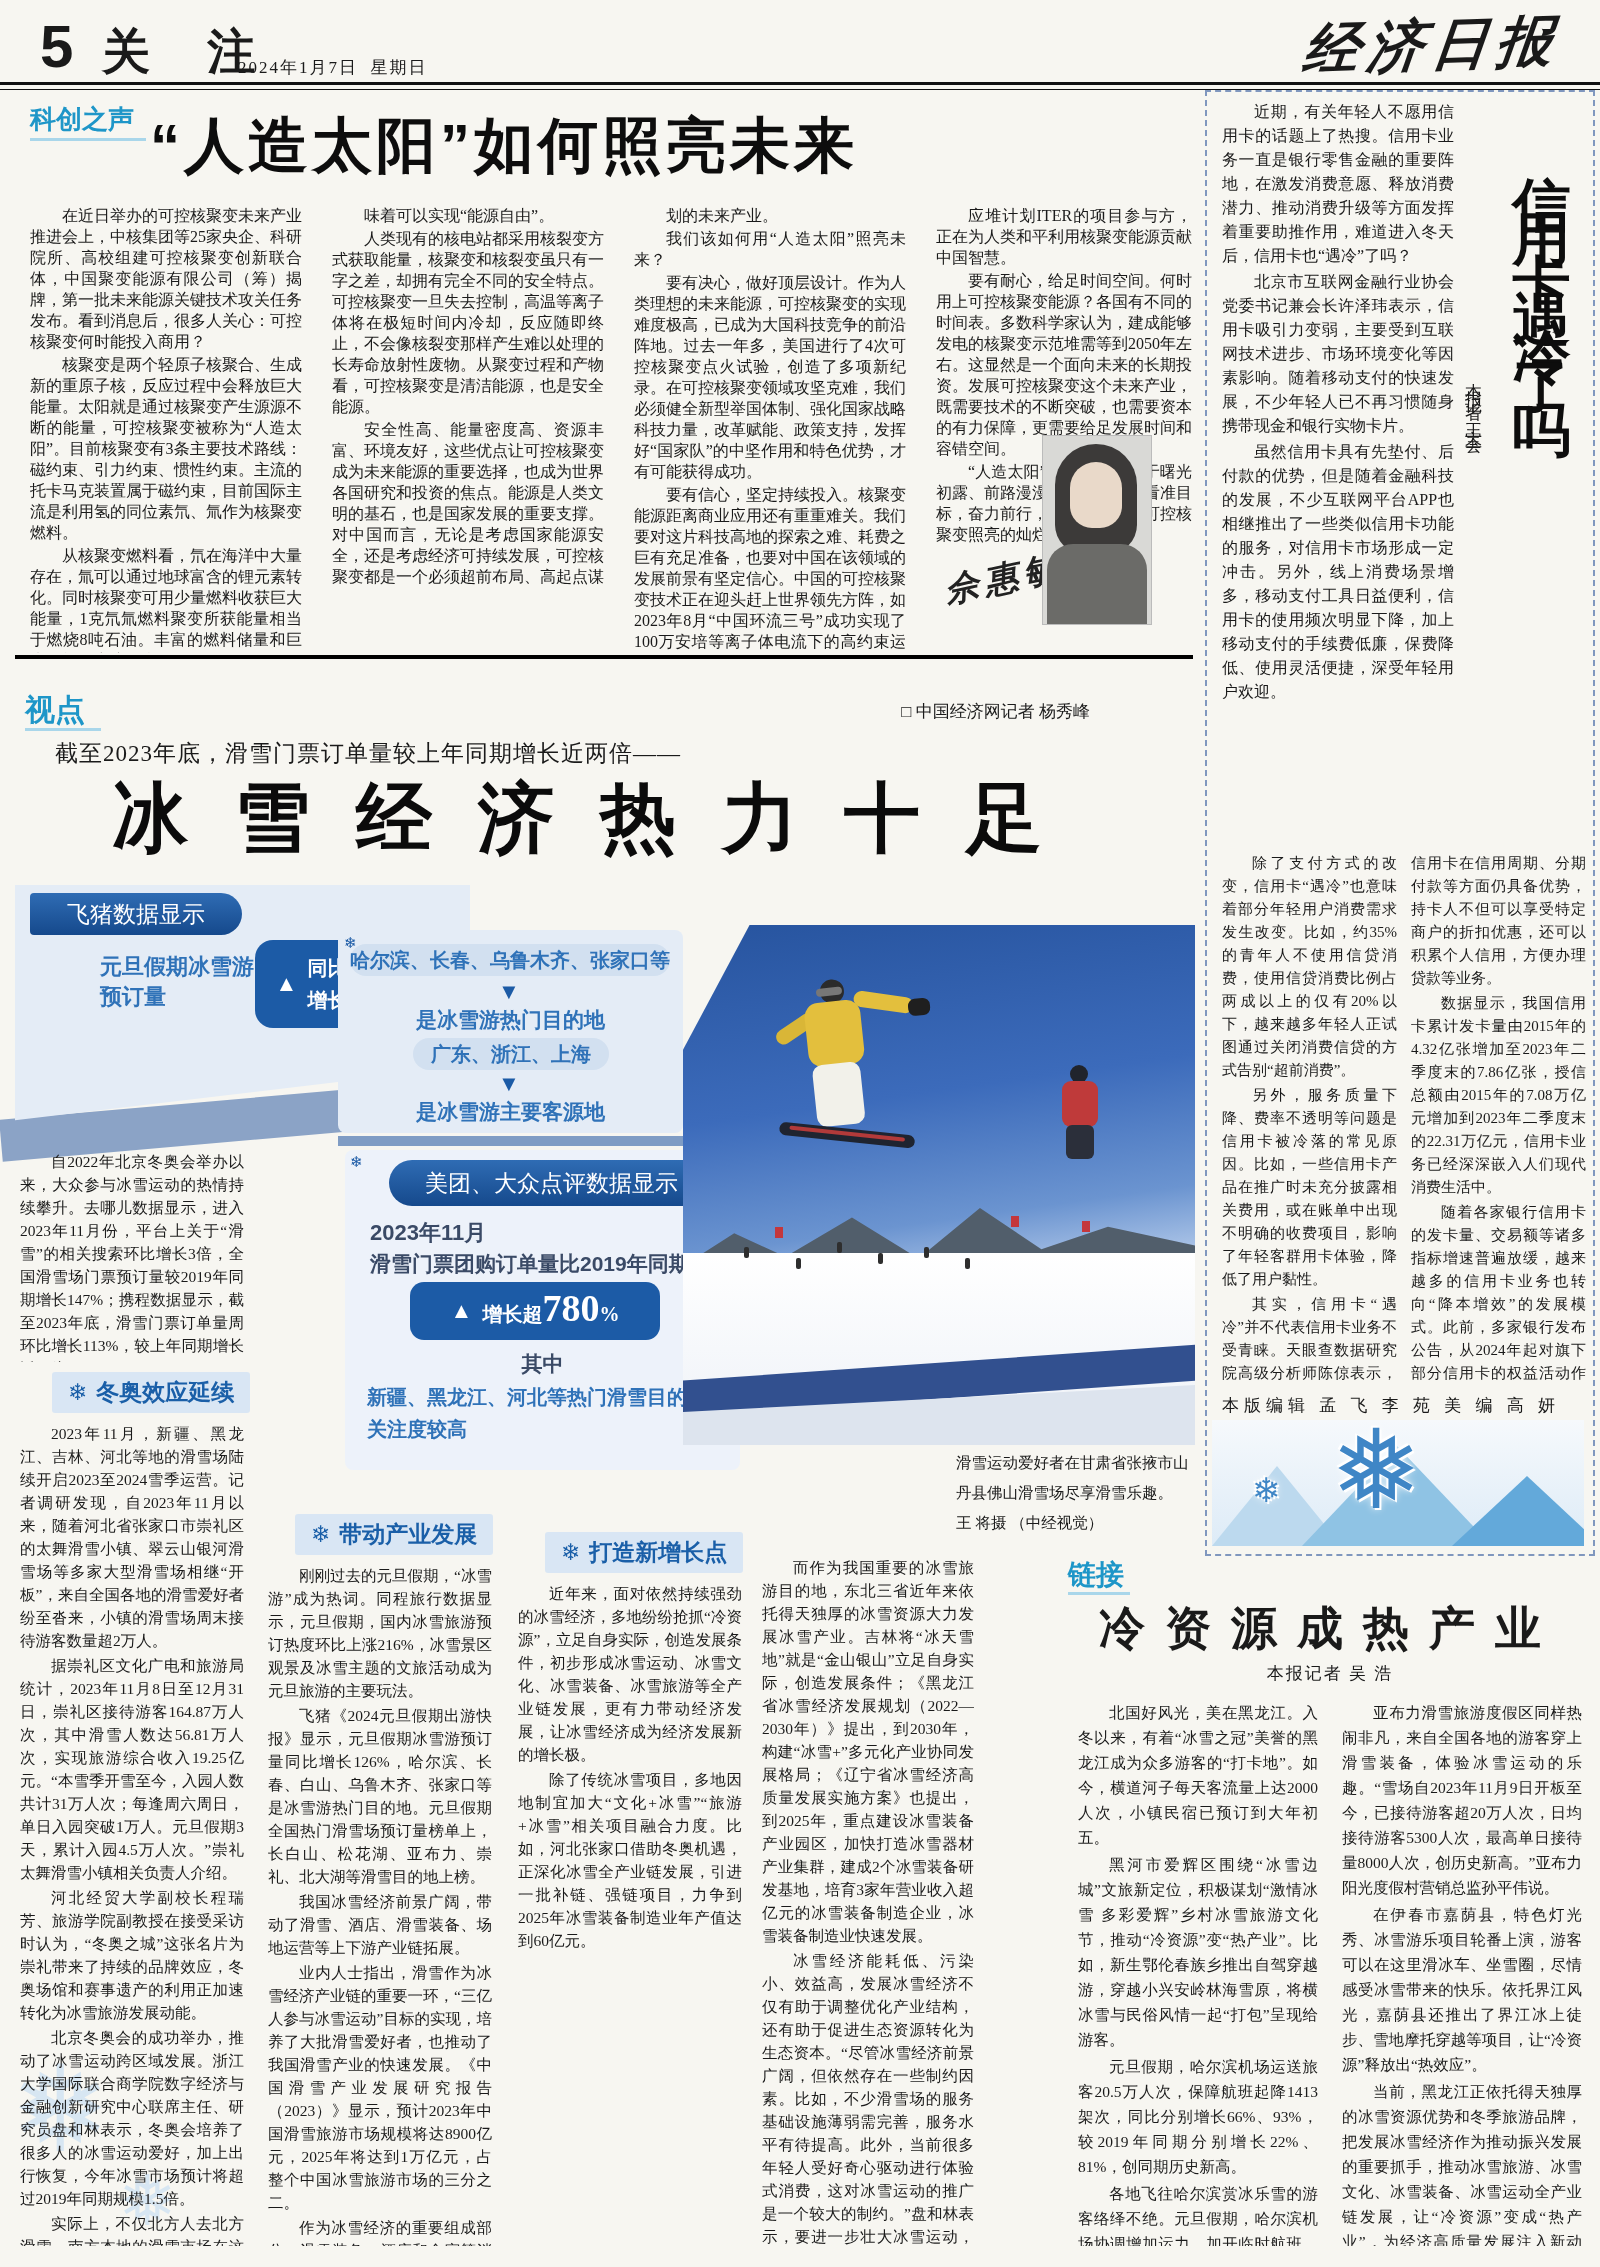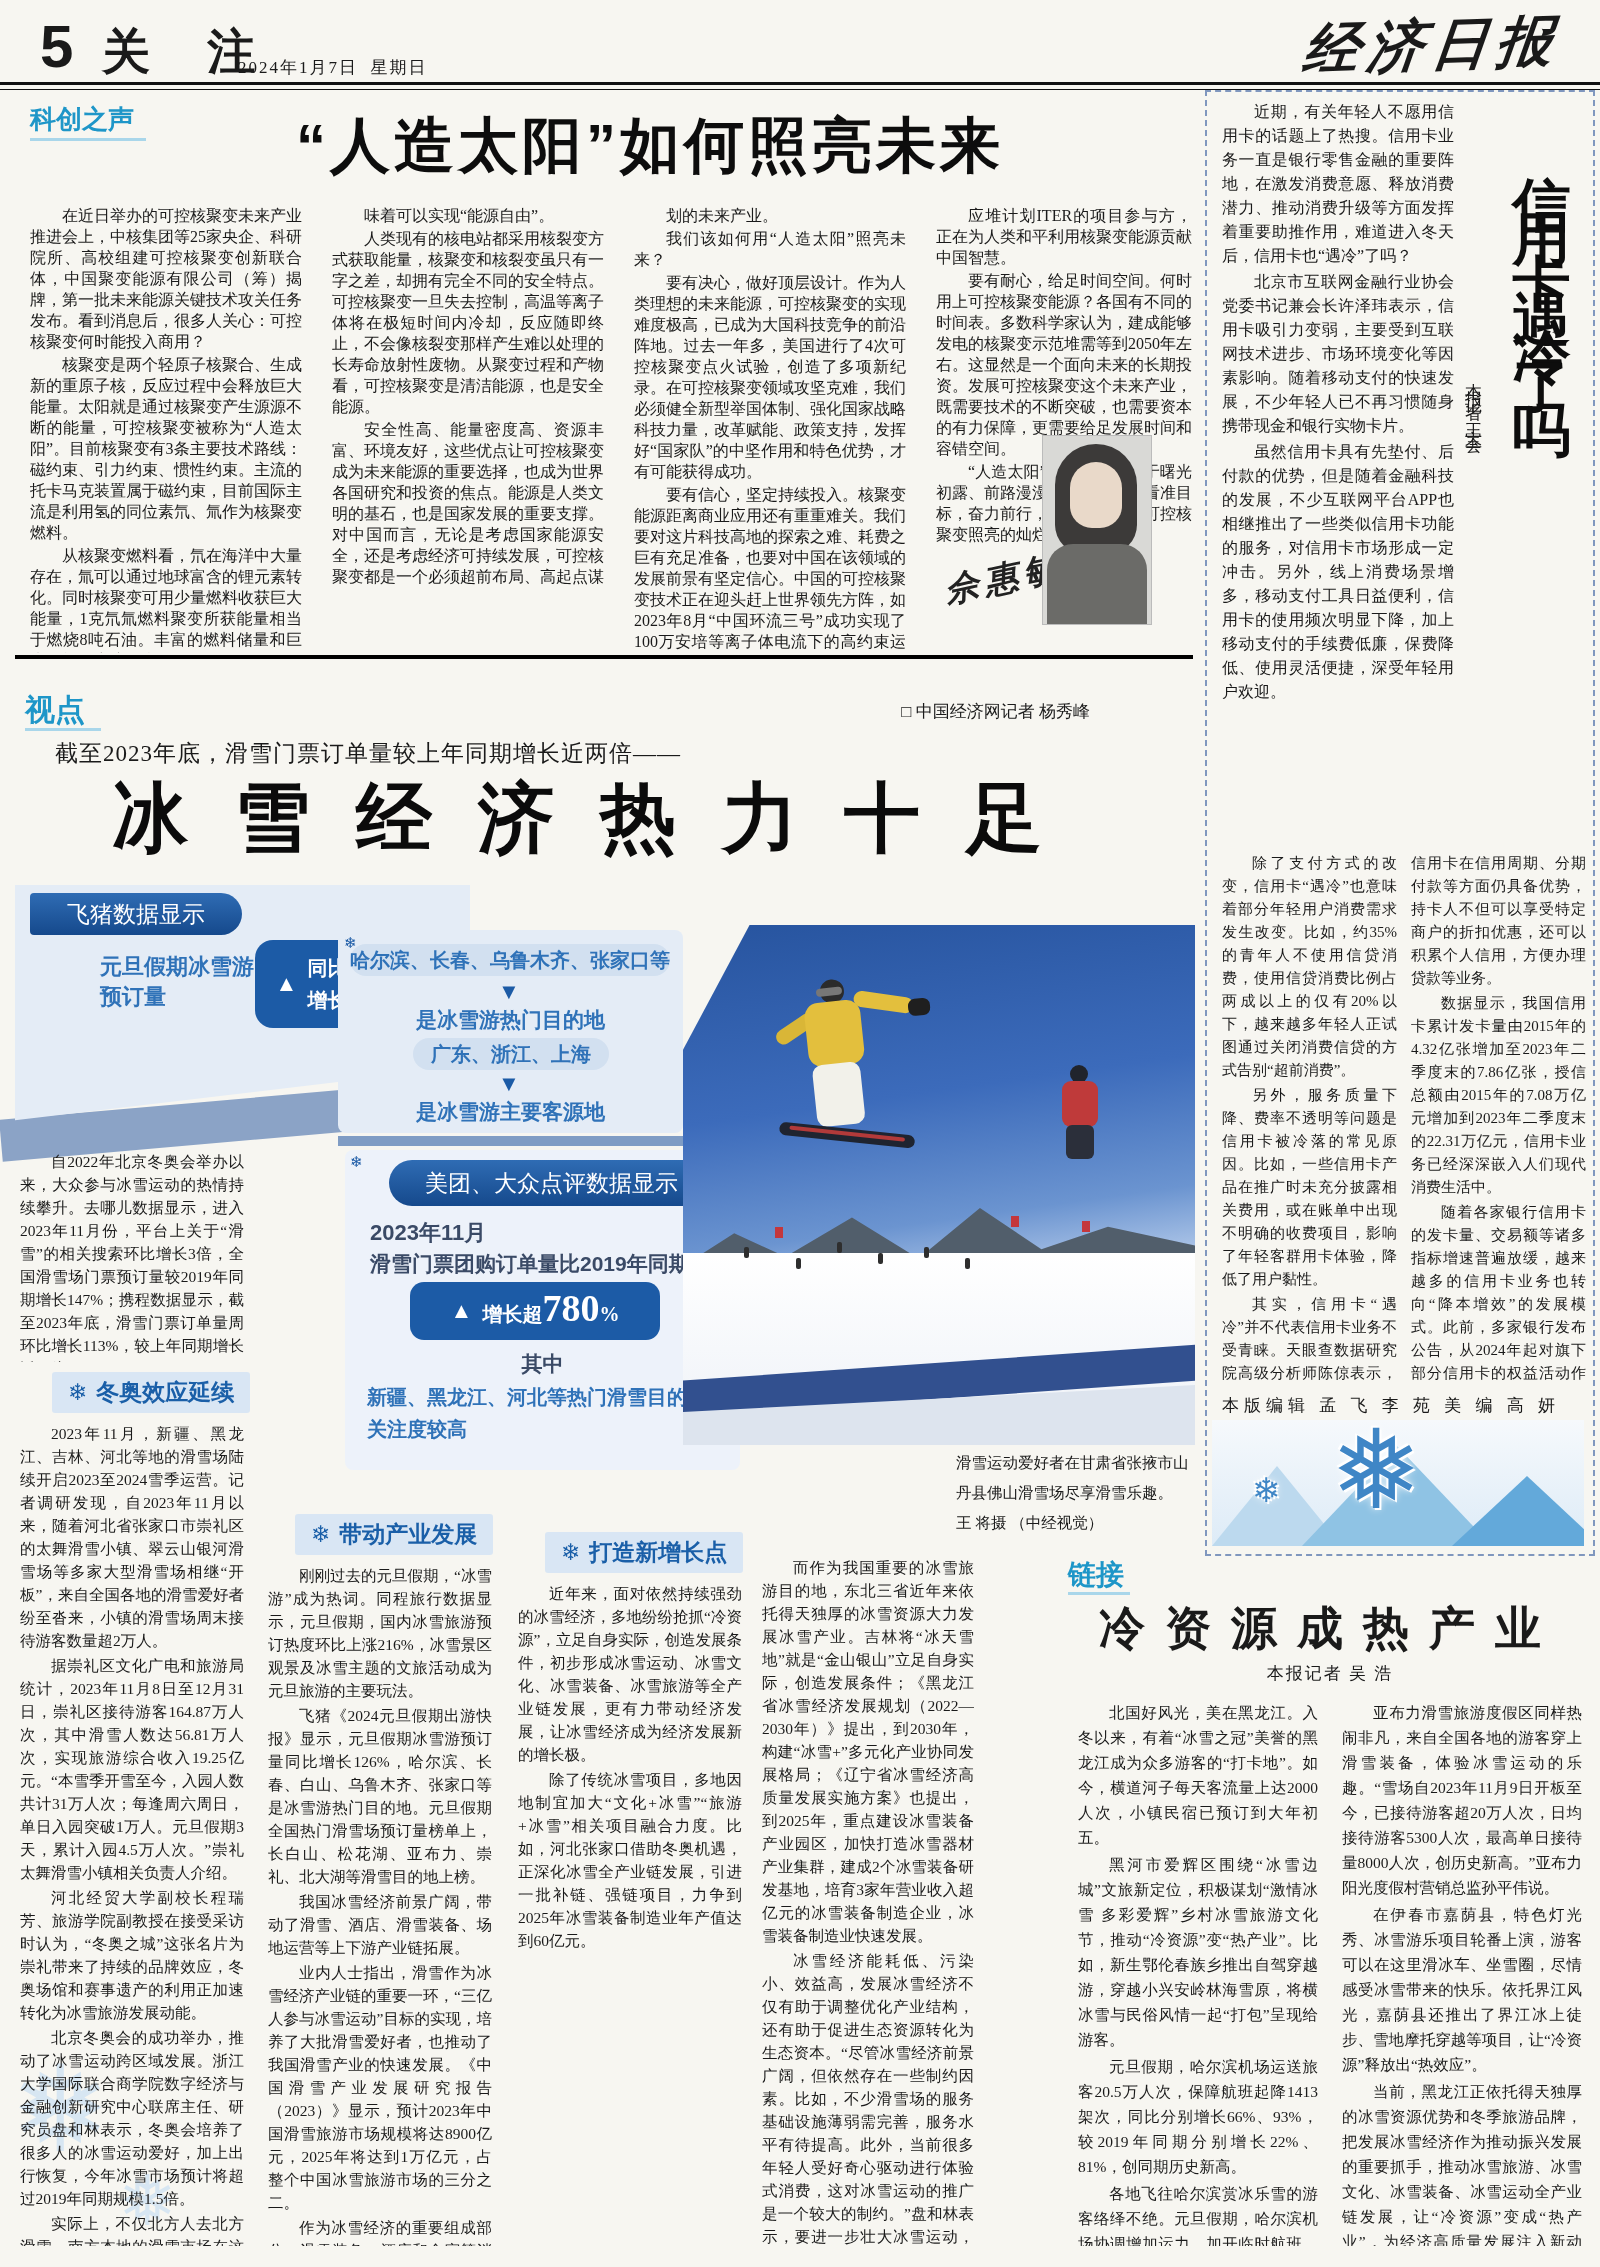--- a/index.html
+++ b/index.html
@@ -16,21 +16,21 @@
   .dateline{font-size:17px;letter-spacing:2px;}
   .masthead{font-size:56px;font-weight:900;font-style:italic;letter-spacing:8px;
             transform:skewX(-8deg) rotate(-2deg);}
   .rule-thick{background:#111;height:3px;}
   .rule-thin{background:#111;height:1px;}
   .rule-heavy{background:#000;height:4px;}
   
   .kicker{color:#1e96c8;font-weight:bold;}
   .kicker-bar{background:#a9d6ea;height:3px;}
   
-  .fusion-title{font-size:60px;font-weight:900;letter-spacing:4px;text-align:center;color:#0d0d0d;}
+  .fusion-title{font-size:60px;font-weight:900;letter-spacing:4px;color:#0d0d0d;}
   .fcol{font-size:16px;line-height:21px;}
   .portrait{background:#d9d9d6;border:1px solid #bbb;overflow:hidden;}
   .portrait .hair{position:absolute;left:12px;top:8px;width:82px;height:110px;background:#3c3a39;border-radius:42px 42px 30px 30px;}
   .portrait .face{position:absolute;left:27px;top:26px;width:52px;height:66px;background:#e9d9c9;border-radius:26px 26px 22px 22px;}
   .portrait .body{position:absolute;left:4px;top:108px;width:100px;height:80px;background:#6b6b68;border-radius:26px 26px 0 0;}
   .signature{font-size:34px;font-style:italic;font-weight:bold;transform:rotate(-12deg);letter-spacing:6px;color:#222;}
   
   .vp-byline{font-size:17px;text-align:right;}
   .standfirst{font-size:23px;letter-spacing:1px;}
   .vp-title{font-size:76px;font-weight:900;letter-spacing:46px;text-align:center;white-space:nowrap;color:#0b0b0b;}

